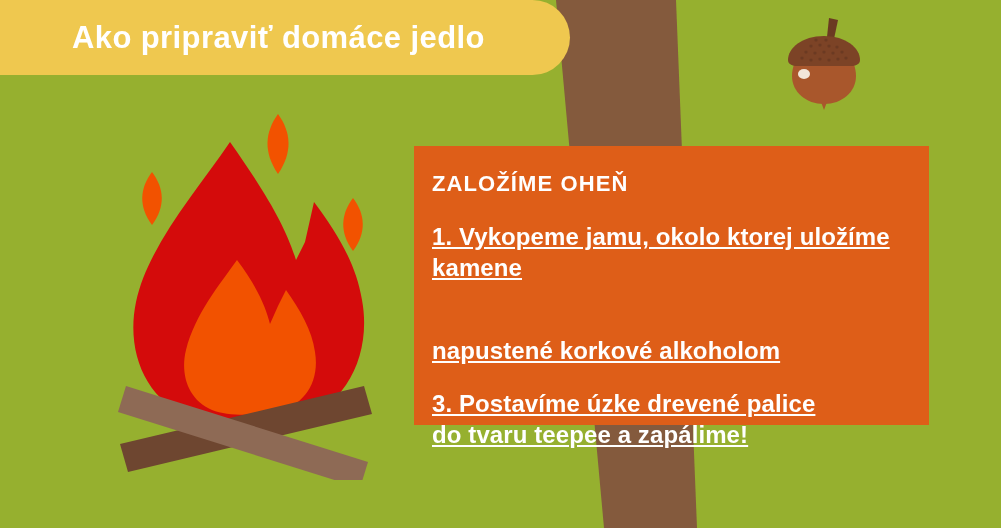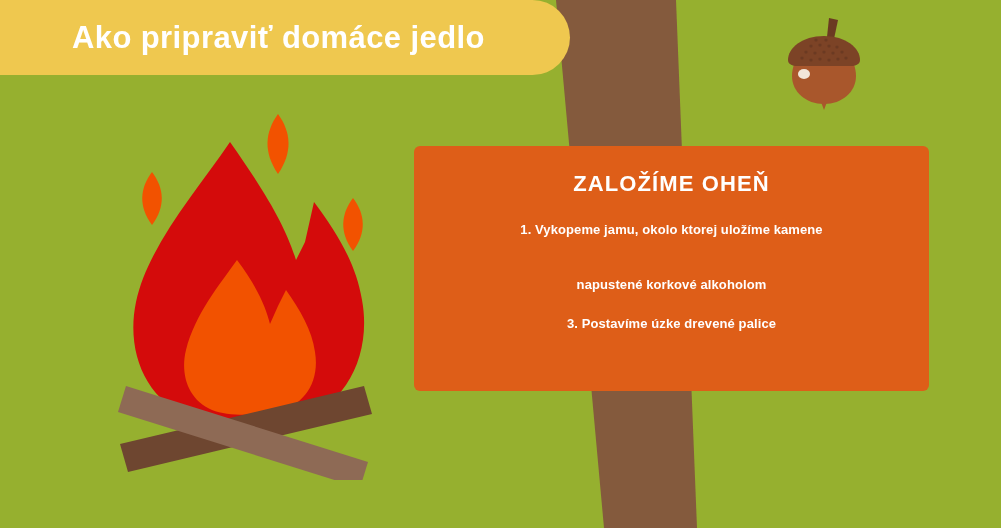--- a/index.html
+++ b/index.html
@@ -40,41 +40,41 @@
     font-size:31px;
     font-weight:bold;
     letter-spacing:0.4px;
     white-space:nowrap;
     line-height:1;
   }
 
   
   .panel{
     position:absolute;left:414px;top:146px;
-    width:515px;height:245px;
+    width:515px;height:279px;
     background:#de5e18;
     box-sizing:border-box;
     padding:26px 18px 10px 18px;
-    text-align:center;
+    text-align:left;
     color:#ffffff;
-    border-radius:6px;
   }
   .panel-heading{
     font-size:22px;
     font-weight:bold;
     letter-spacing:1.1px;
     margin:0 0 26px 0;
     line-height:1.1;
   }
   .step{
-    font-size:13px;
+    font-size:24px;
     font-weight:bold;
     line-height:1.28;
     margin:0 0 22px 0;
     letter-spacing:0.1px;
+    text-decoration:underline;
   }
   .step:last-child{margin-bottom:0;}
 </style>
 </head>
 <body>
 
 <div id="poster">
 
   <svg class="trunk" viewBox="0 0 1001 528" preserveAspectRatio="none" aria-hidden="true">
     <polygon points="556,0 676,0 697,528 604,528" fill="#845a3d"></polygon>
@@ -148,16 +148,17 @@
       <span>1. Vykopeme jamu, okolo ktorej uložíme kamene</span>
     </div>
 
     <div class="step">
       <br>
       <span>napustené korkové alkoholom</span>
     </div>
 
     <div class="step">
       <span>3. Postavíme úzke drevené palice</span><br>
+      <span>do tvaru teepee a zapálime!</span>
     </div>
   </div>
 
 </div>
 
 </body></html>

